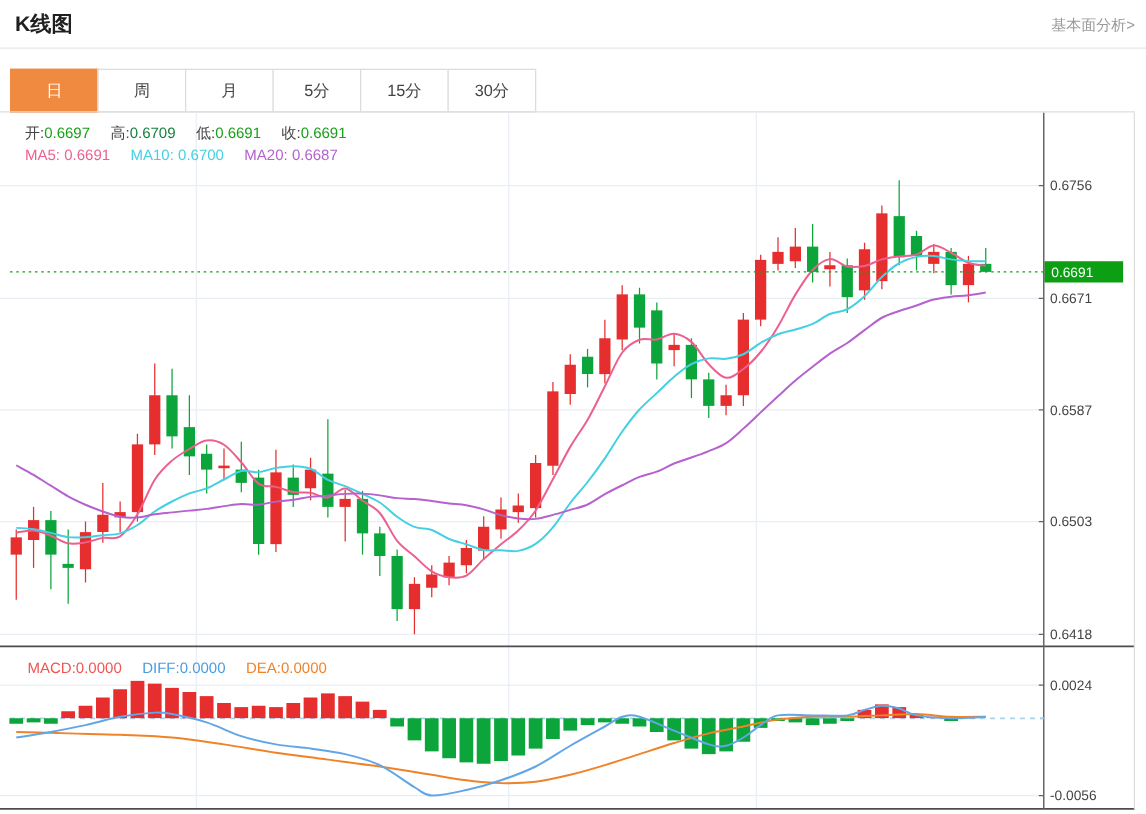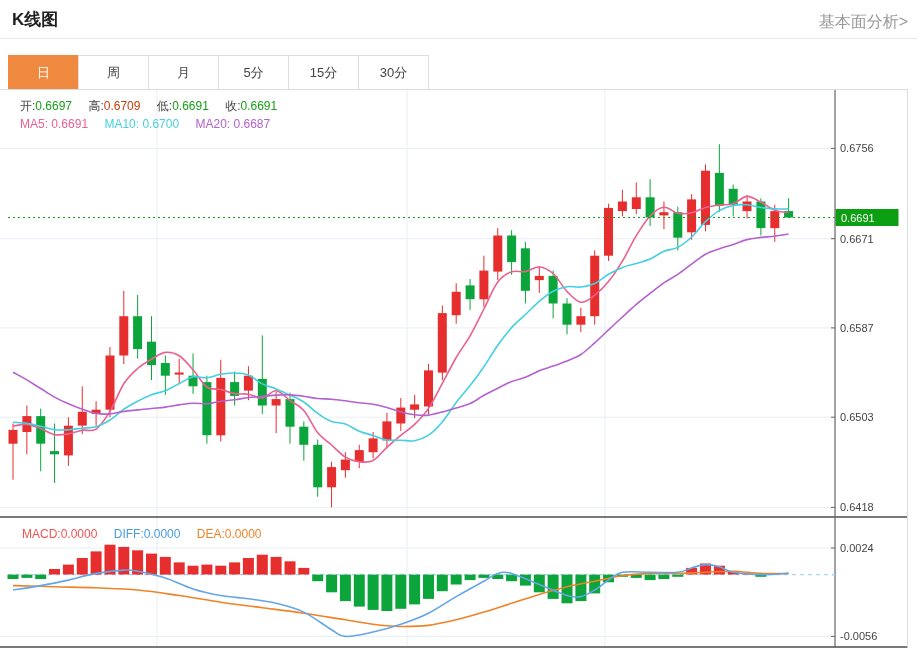--- a/index.html
+++ b/index.html
@@ -1,19 +1,19 @@
 <!DOCTYPE html>
 <html><head>
 <meta charset="utf-8">
 <style>
   html,body{margin:0;padding:0;background:#fff;}
   body{width:917px;height:651px;position:relative;overflow:hidden;
        font-family:"Liberation Sans","DejaVu Sans",sans-serif;color:#333;}
   .page-title{position:absolute;left:12px;top:8px;font-size:17px;font-weight:bold;color:#1f1f1f;}
-  .analysis-link{position:absolute;right:9px;top:12px;font-size:16px;color:#999;text-decoration:none;cursor:pointer;}
+  .analysis-link{position:absolute;right:9px;top:12px;font-size:12px;color:#999;text-decoration:none;cursor:pointer;}
   .title-divider{position:absolute;left:0;top:38px;width:917px;height:1px;background:#e8e8e8;}
   .tabbar{position:absolute;left:8px;top:55px;display:flex;}
   .tab{width:69px;height:33px;line-height:33px;text-align:center;font-size:13px;color:#444;
        background:#fff;border:1px solid #dcdcdc;margin-left:-1px;cursor:pointer;box-sizing:content-box;}
   .tab:first-child{margin-left:0;}
   .tab.active{background:#f08a40;border-color:#f08a40;color:#fff;}
   .chart-top-border{position:absolute;left:0;top:89px;width:908px;height:1px;background:#ddd;}
   .legend-row{position:absolute;left:20px;font-size:12px;white-space:nowrap;z-index:5;}
   .legend-row .pair{margin-right:13px;}
   .lbl{color:#444;}
@@ -261,21 +261,21 @@
       <line x1="831" y1="458.0" x2="835" y2="458.0" stroke="#666666"></line>
       <text x="840" y="462.0" fill="#444444" font-size="11" class="svg-text">0.0024</text>
       <line x1="831" y1="546.4" x2="835" y2="546.4" stroke="#666666"></line>
       <text x="840" y="550.4" fill="#444444" font-size="11" class="svg-text">-0.0056</text>
       <line x1="832" y1="484.6" x2="835" y2="484.6" stroke="#a9d4ee" stroke-width="1.5"></line>
     </g>
   </svg>
 
 <div class="legend-row" style="top:98px;">
   <span class="pair"><span class="lbl">开:</span><span style="color: rgb(24, 160, 24);">0.6697</span></span>
-  <span class="pair"><span class="lbl">高:</span><span style="color: #c2410c;">0.6709</span></span>
+  <span class="pair"><span class="lbl">高:</span><span style="color: #15803d;">0.6709</span></span>
   <span class="pair"><span class="lbl">低:</span><span style="color: rgb(24, 160, 24);">0.6691</span></span>
   <span class="pair"><span class="lbl">收:</span><span style="color: rgb(24, 160, 24);">0.6691</span></span>
 </div>
 
 <div class="legend-row" style="top:117px;">
   <span class="pair" style="color: rgb(236, 96, 144);"><span>MA5:</span> <span>0.6691</span></span>
   <span class="pair" style="color: rgb(69, 208, 226);"><span>MA10:</span> <span>0.6700</span></span>
   <span class="pair" style="color: rgb(181, 97, 206);"><span>MA20:</span> <span>0.6687</span></span>
 </div>
 

